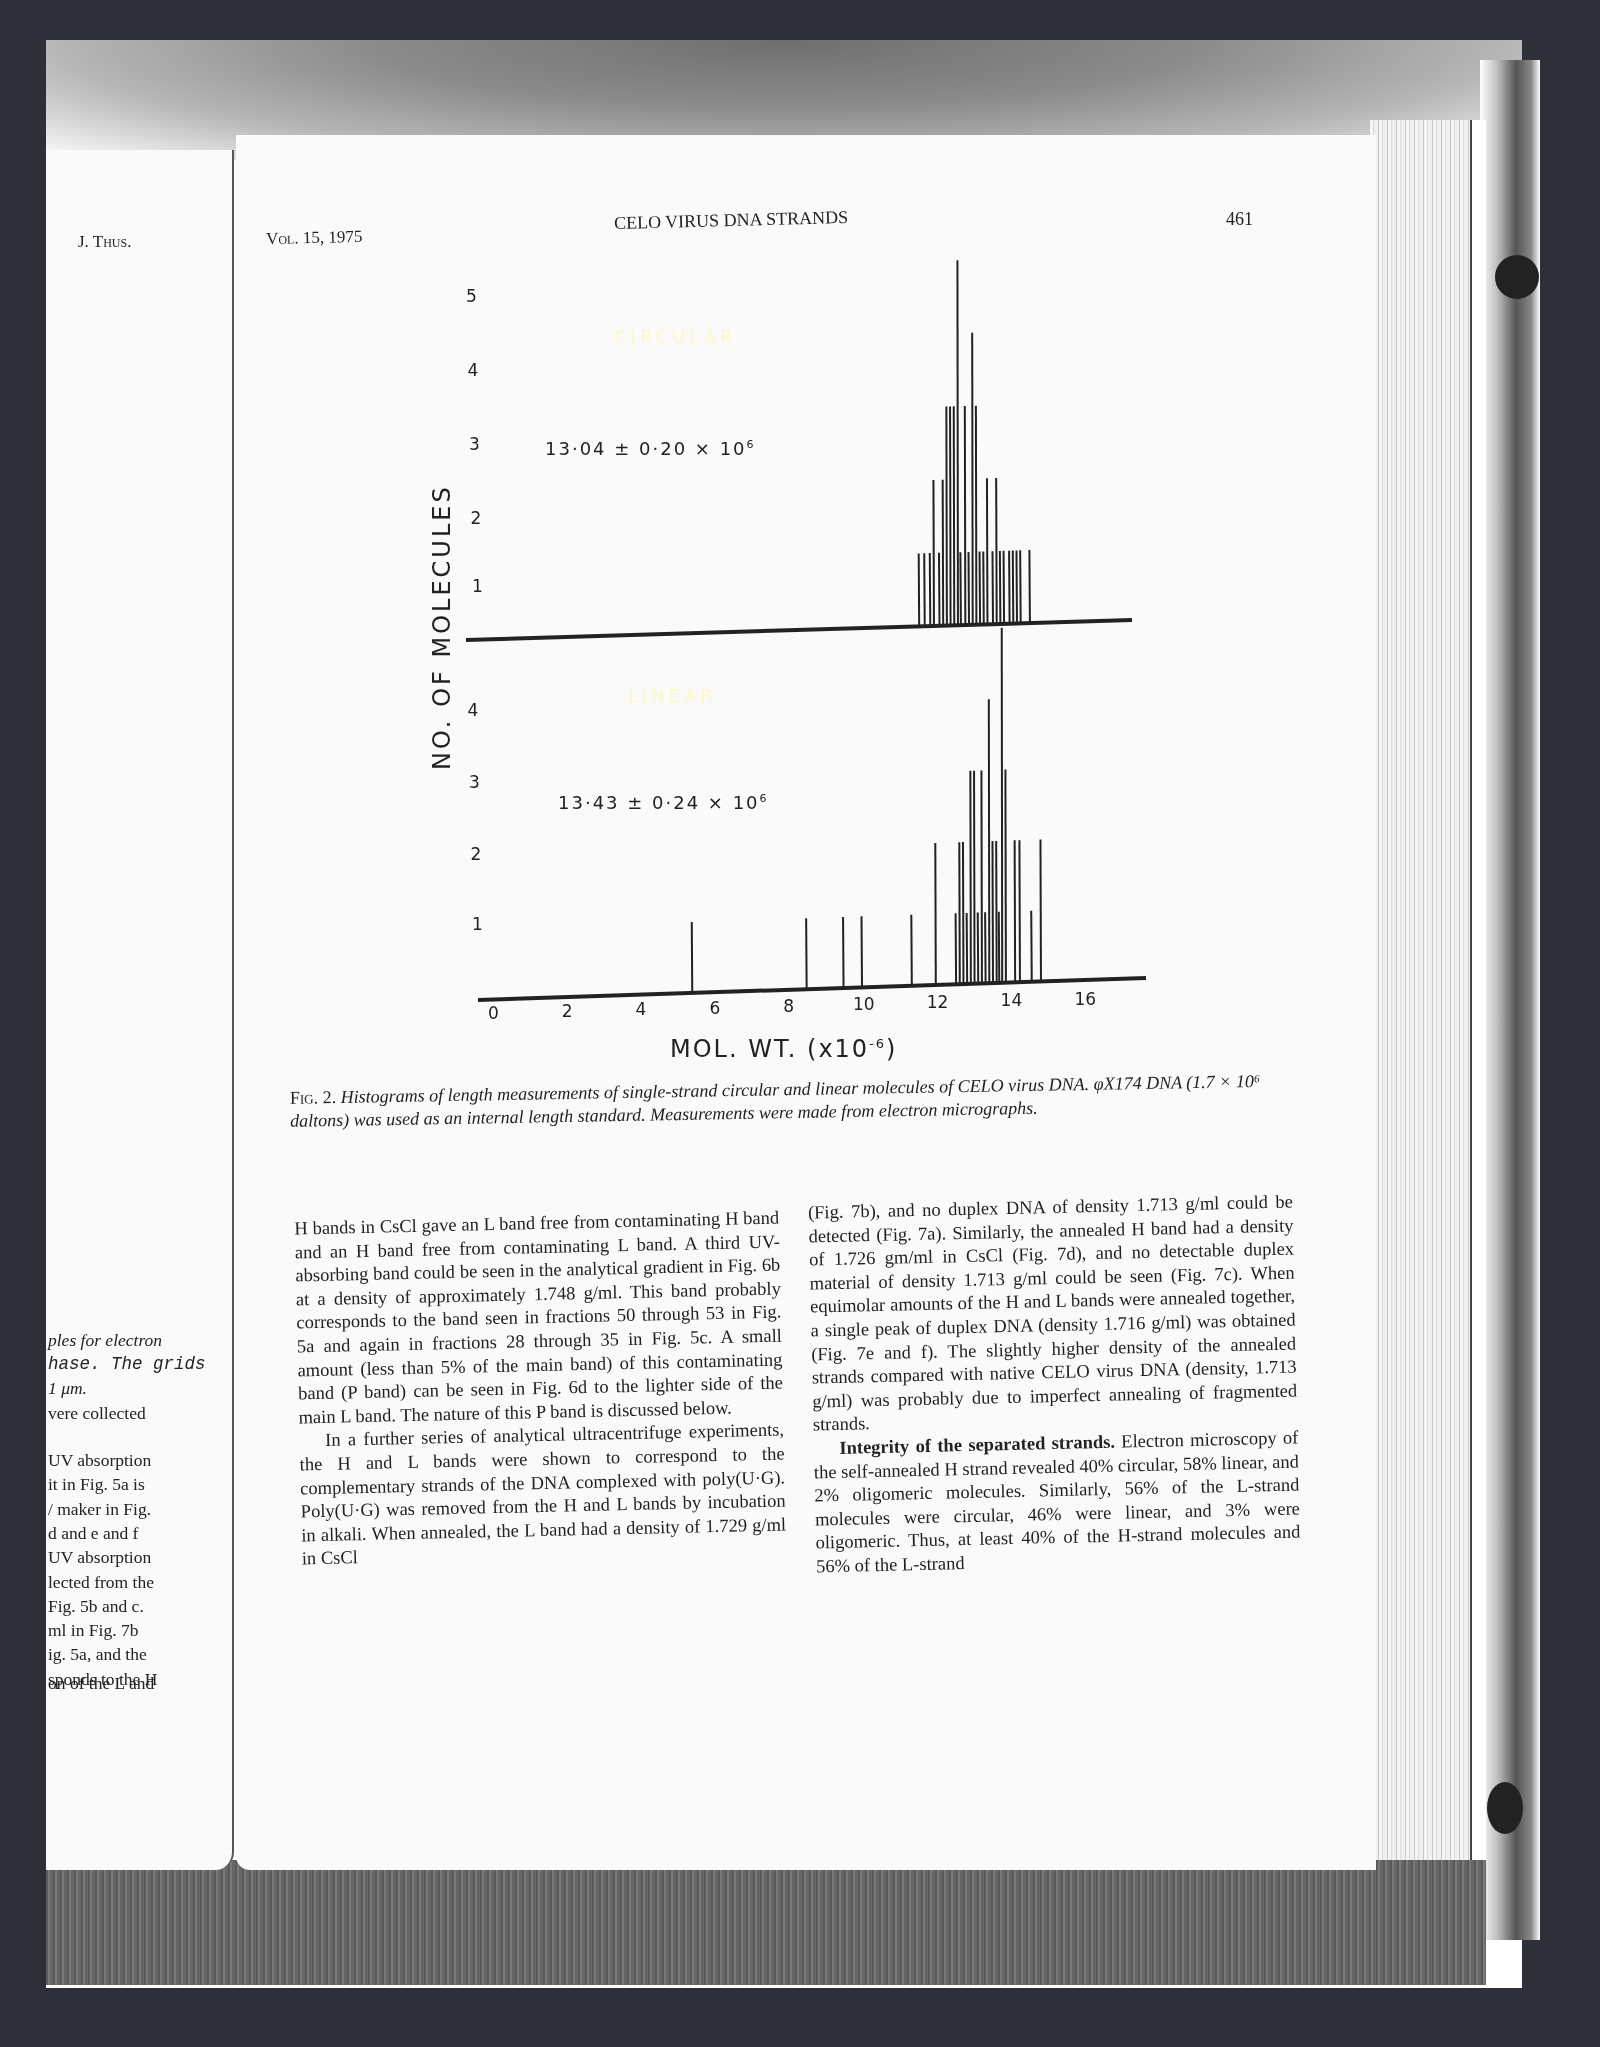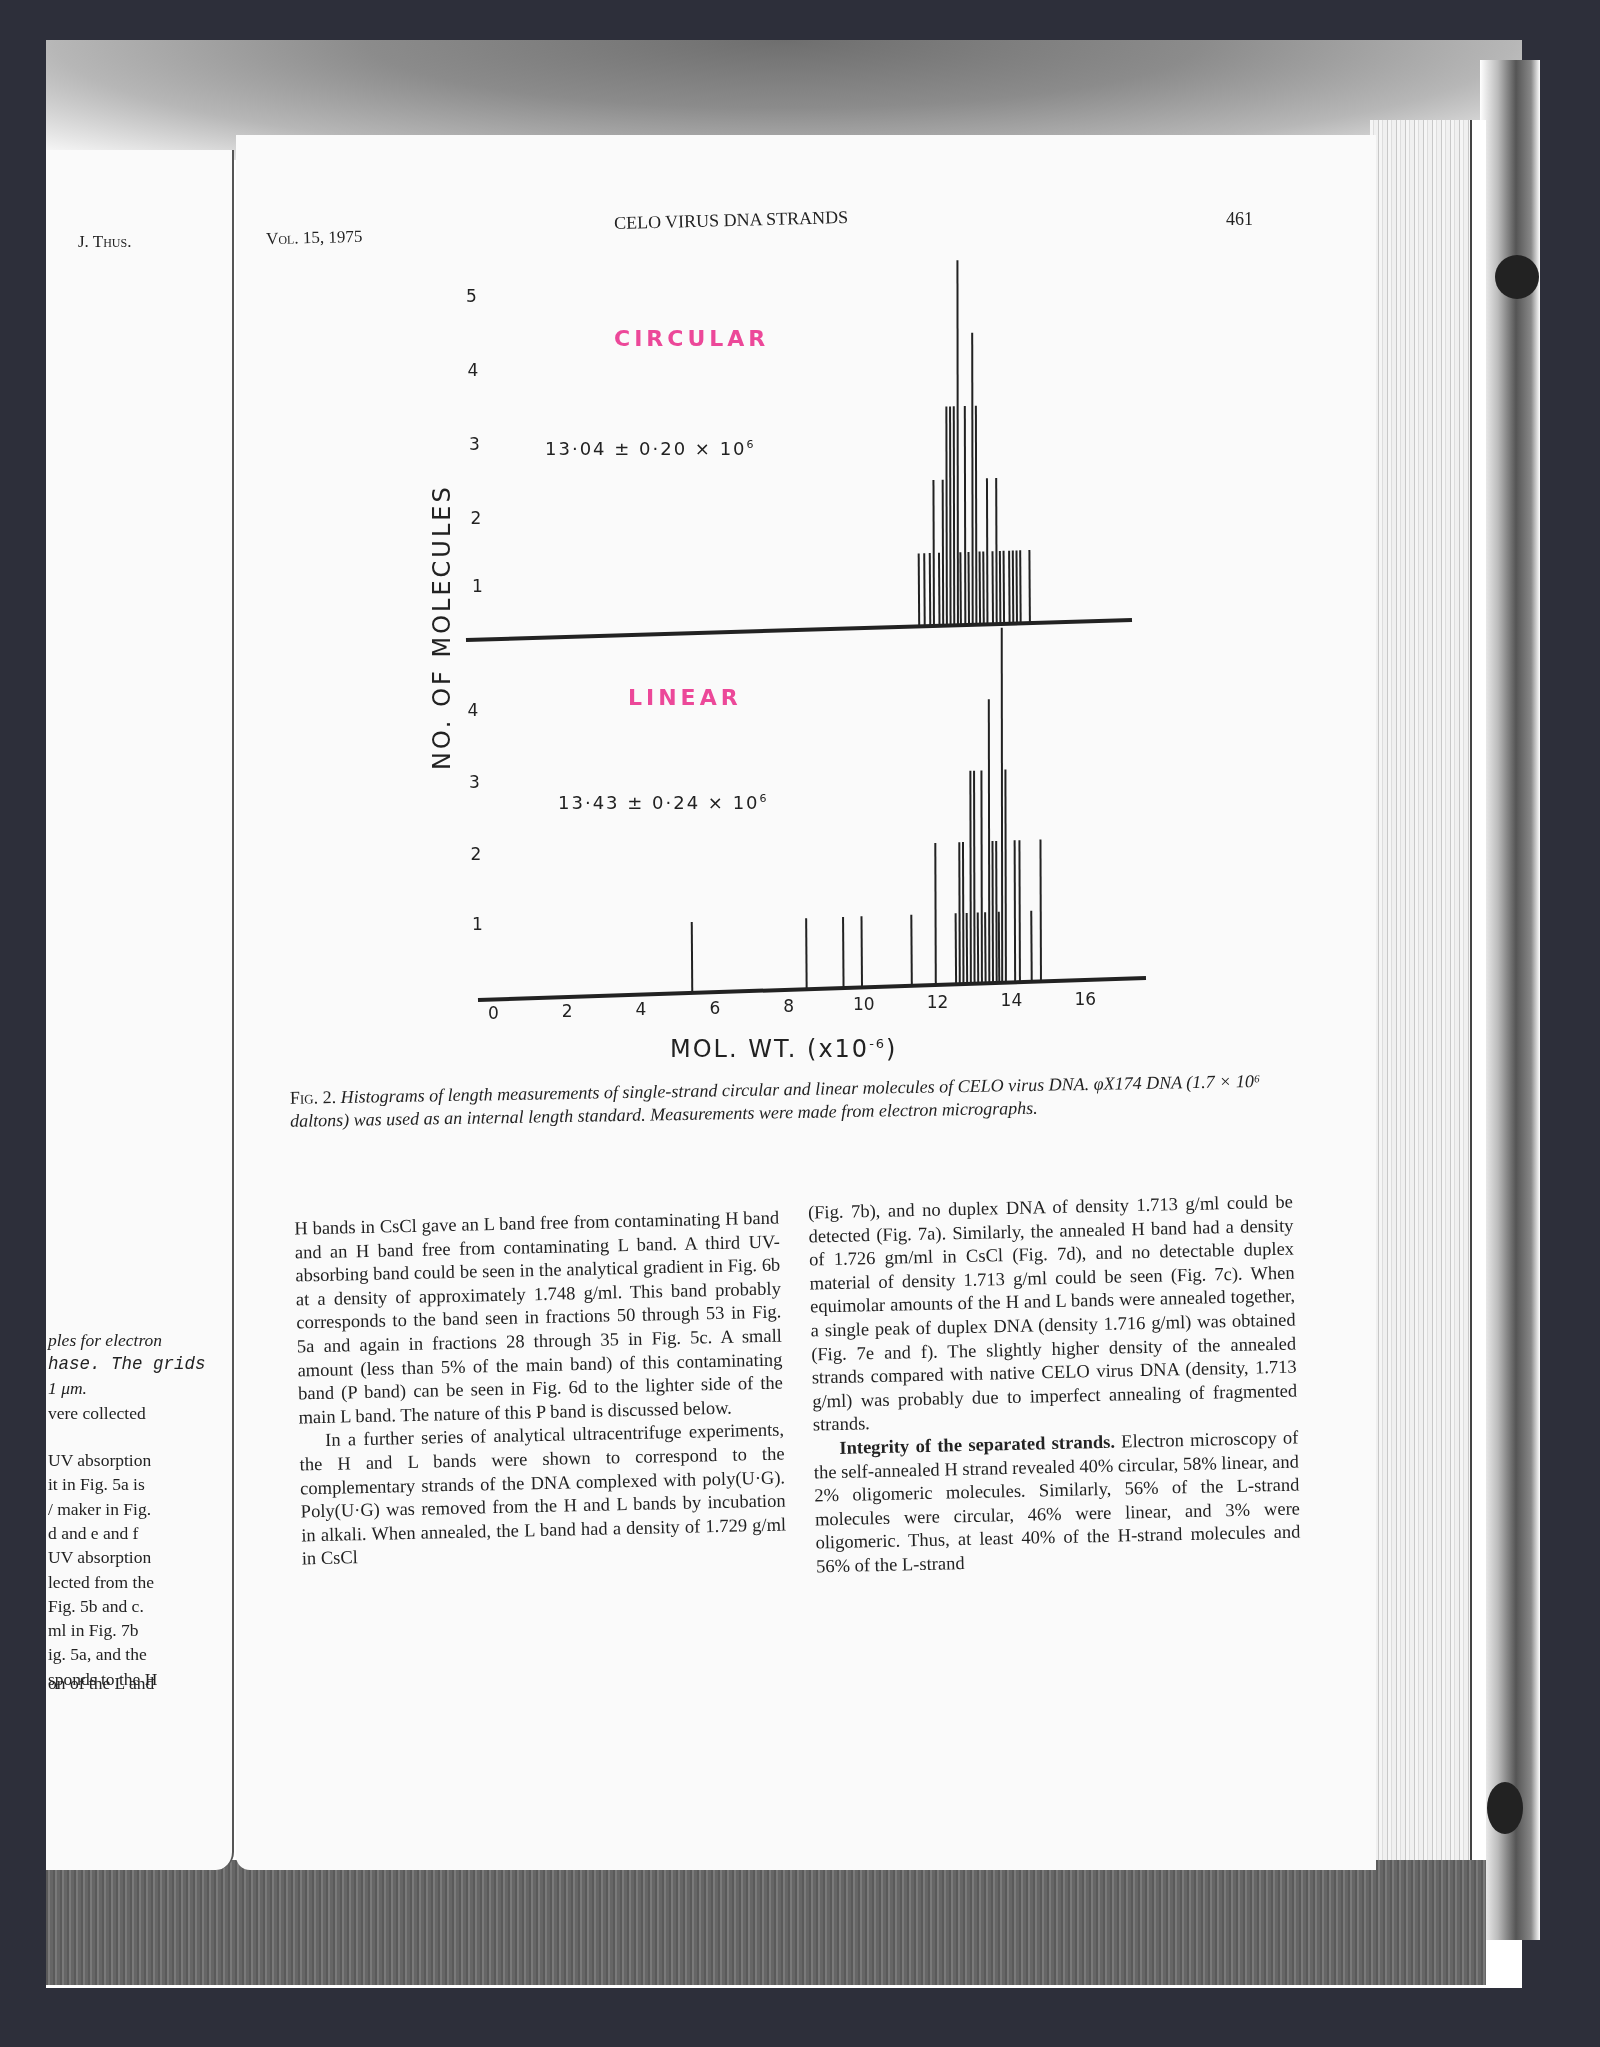--- a/index.html
+++ b/index.html
@@ -14,21 +14,21 @@
   .left-page{position:absolute;left:46px;top:150px;width:186px;height:1720px;background:#fafafa;
     border-right:2px solid #555;border-bottom-right-radius:18px;}
   .main-page{position:absolute;left:236px;top:135px;width:1140px;height:1735px;background:#fafafa;border-bottom-left-radius:14px;}
   .stack{position:absolute;left:1370px;top:120px;width:110px;height:1740px;
     background:repeating-linear-gradient(90deg,#f5f5f5 0 3px,#ddd 3px 4px,#f0f0f0 4px 8px,#c8c8c8 8px 9px);}
   .stack-edge{position:absolute;left:1470px;top:120px;width:14px;height:1740px;background:#fff;border-left:2px solid #444;}
   .hole{position:absolute;width:44px;height:44px;border-radius:50%;background:#222;}
   .running{position:absolute;font-size:17px;color:#222;}
   .sc{font-variant:small-caps;}
   .sans{font-family:"DejaVu Sans","Liberation Sans",sans-serif;}
-  .chart-label{position:absolute;font-size:22px;letter-spacing:4px;color:#ec4899;font-weight:bold;}
+  .chart-label{position:absolute;font-size:18px;letter-spacing:4px;color:#fef9c3;}
   .stat{position:absolute;font-size:18px;letter-spacing:2px;color:#222;}
   .stat sup{font-size:11px;}
   .ylabel{position:absolute;left:360px;top:640px;transform:rotate(-90deg);transform-origin:left top;
     font-size:24px;letter-spacing:3px;color:#222;white-space:nowrap;}
   .xlabel{position:absolute;left:670px;top:1035px;font-size:24px;letter-spacing:2px;color:#222;}
   .xlabel sup{font-size:13px;}
   .caption{position:absolute;left:290px;top:1078px;width:1010px;font-style:italic;font-size:18px;line-height:23px;color:#222;transform:rotate(-1deg);}
   .caption .figno{font-style:normal;font-variant:small-caps;}
   .col{position:absolute;font-size:18.5px;line-height:23.6px;color:#222;text-align:justify;width:485px;}
   .col p{margin:0;}

